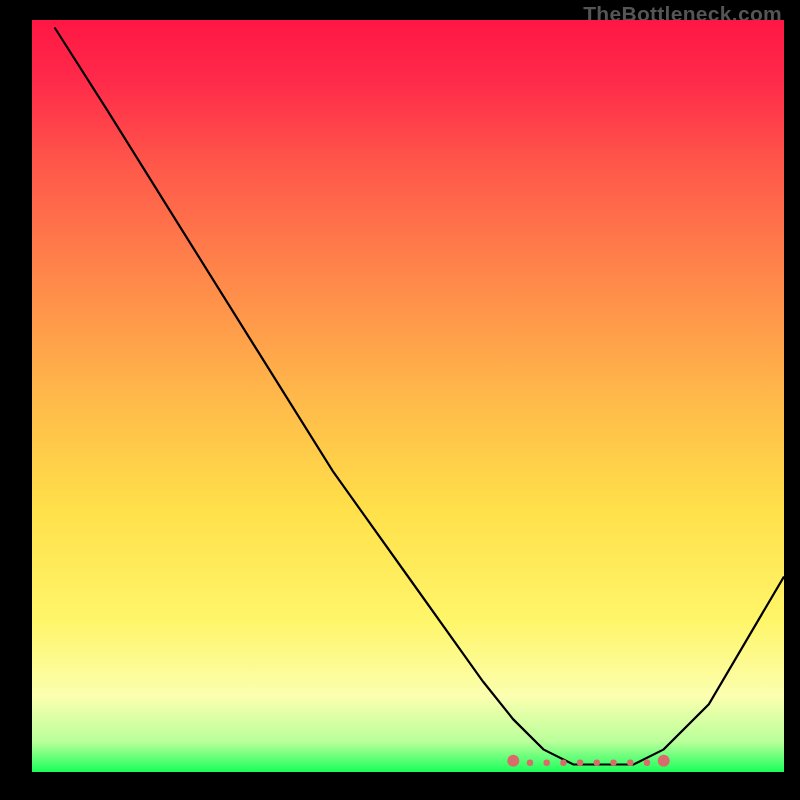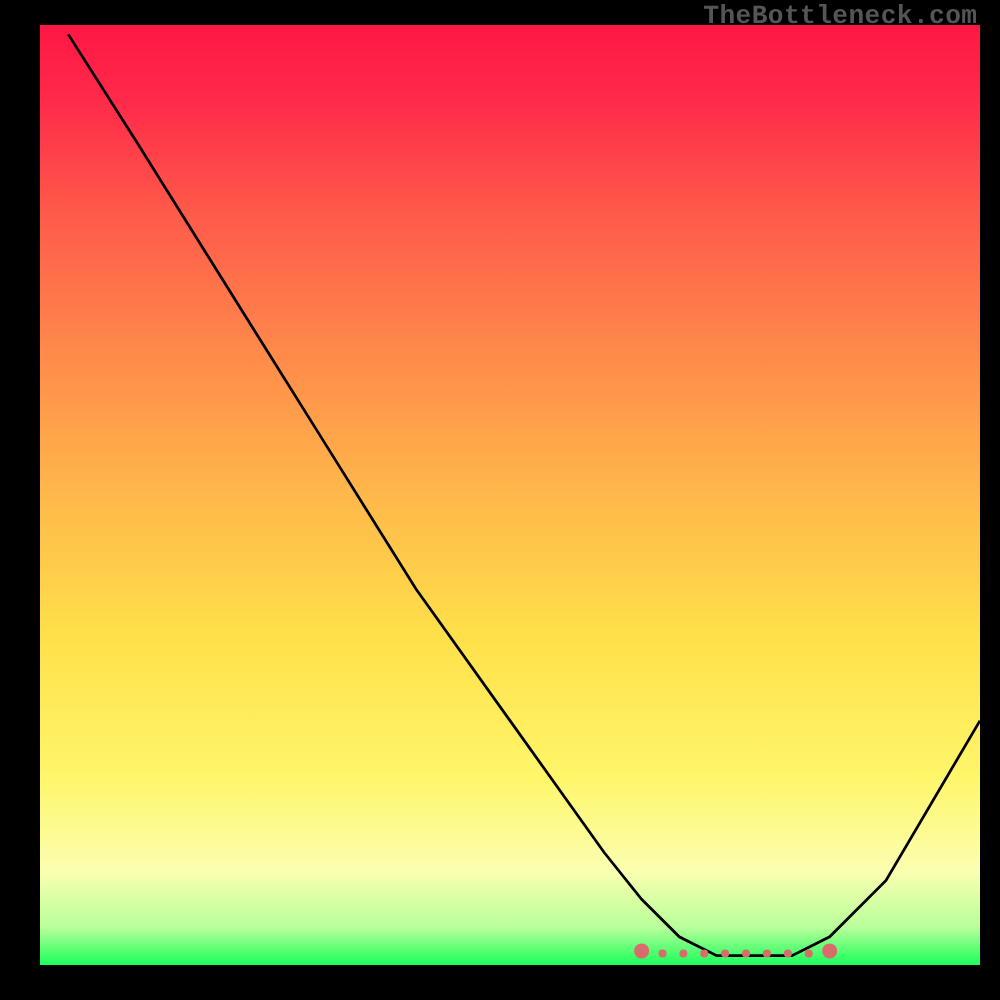--- a/index.html
+++ b/index.html
@@ -26,21 +26,21 @@
     width: 752px;
     height: 752px;
   }
   .watermark {
     position: absolute;
     top: 2px;
     right: 18px;
     color: #555;
     font-size: 21px;
     font-weight: bold;
-    font-family: Liberation Mono, monospace;
+    font-family: Liberation Sans, sans-serif;
     letter-spacing: 0.3px;
   }
   svg { display: block; }
 </style>
 </head>
 <body>
 
 <div class="watermark">TheBottleneck.com</div>
 
 <div class="chart-container">

